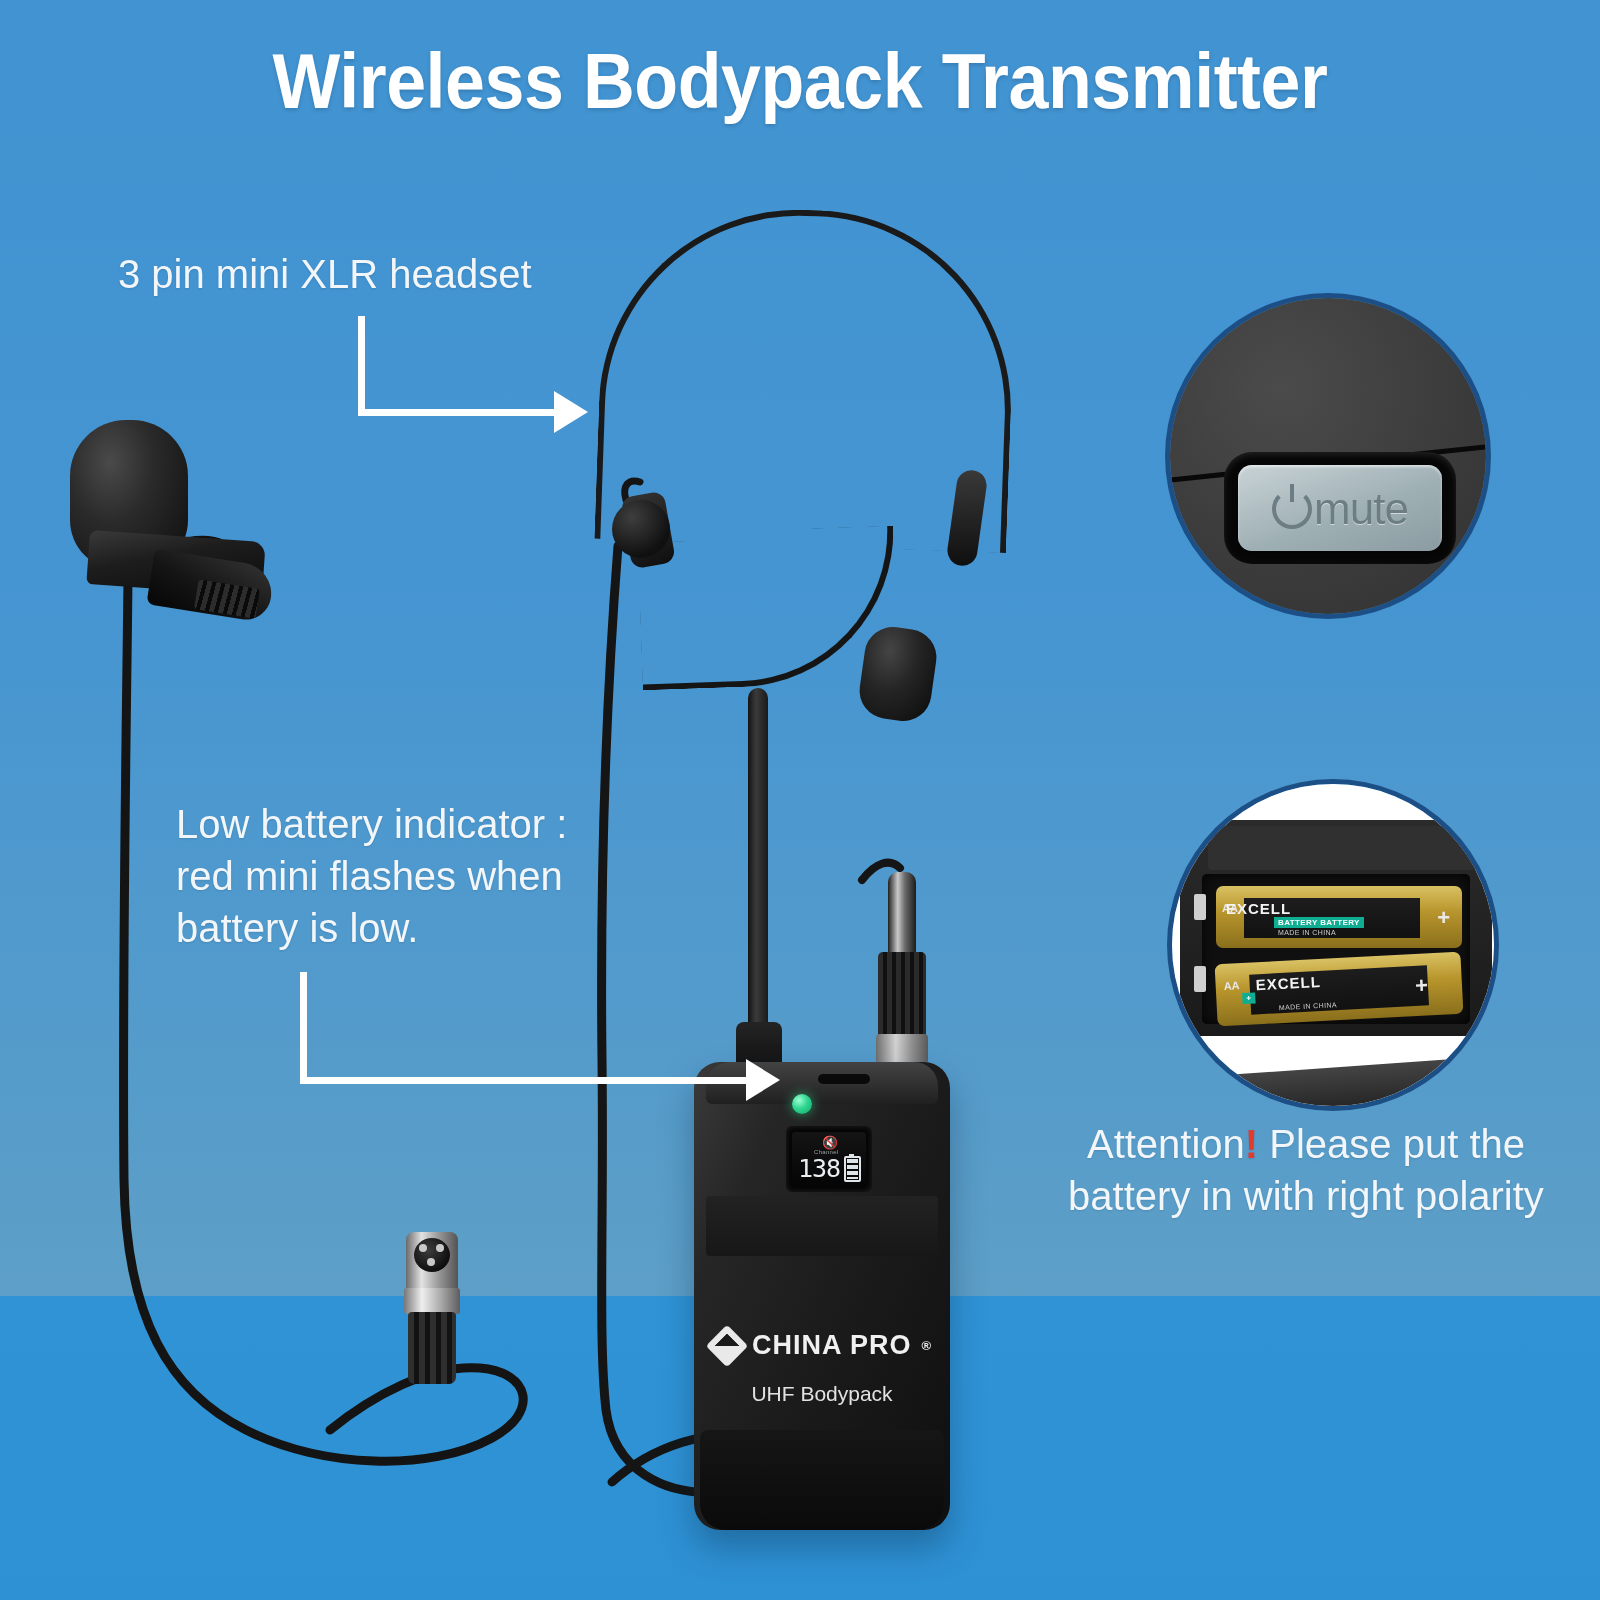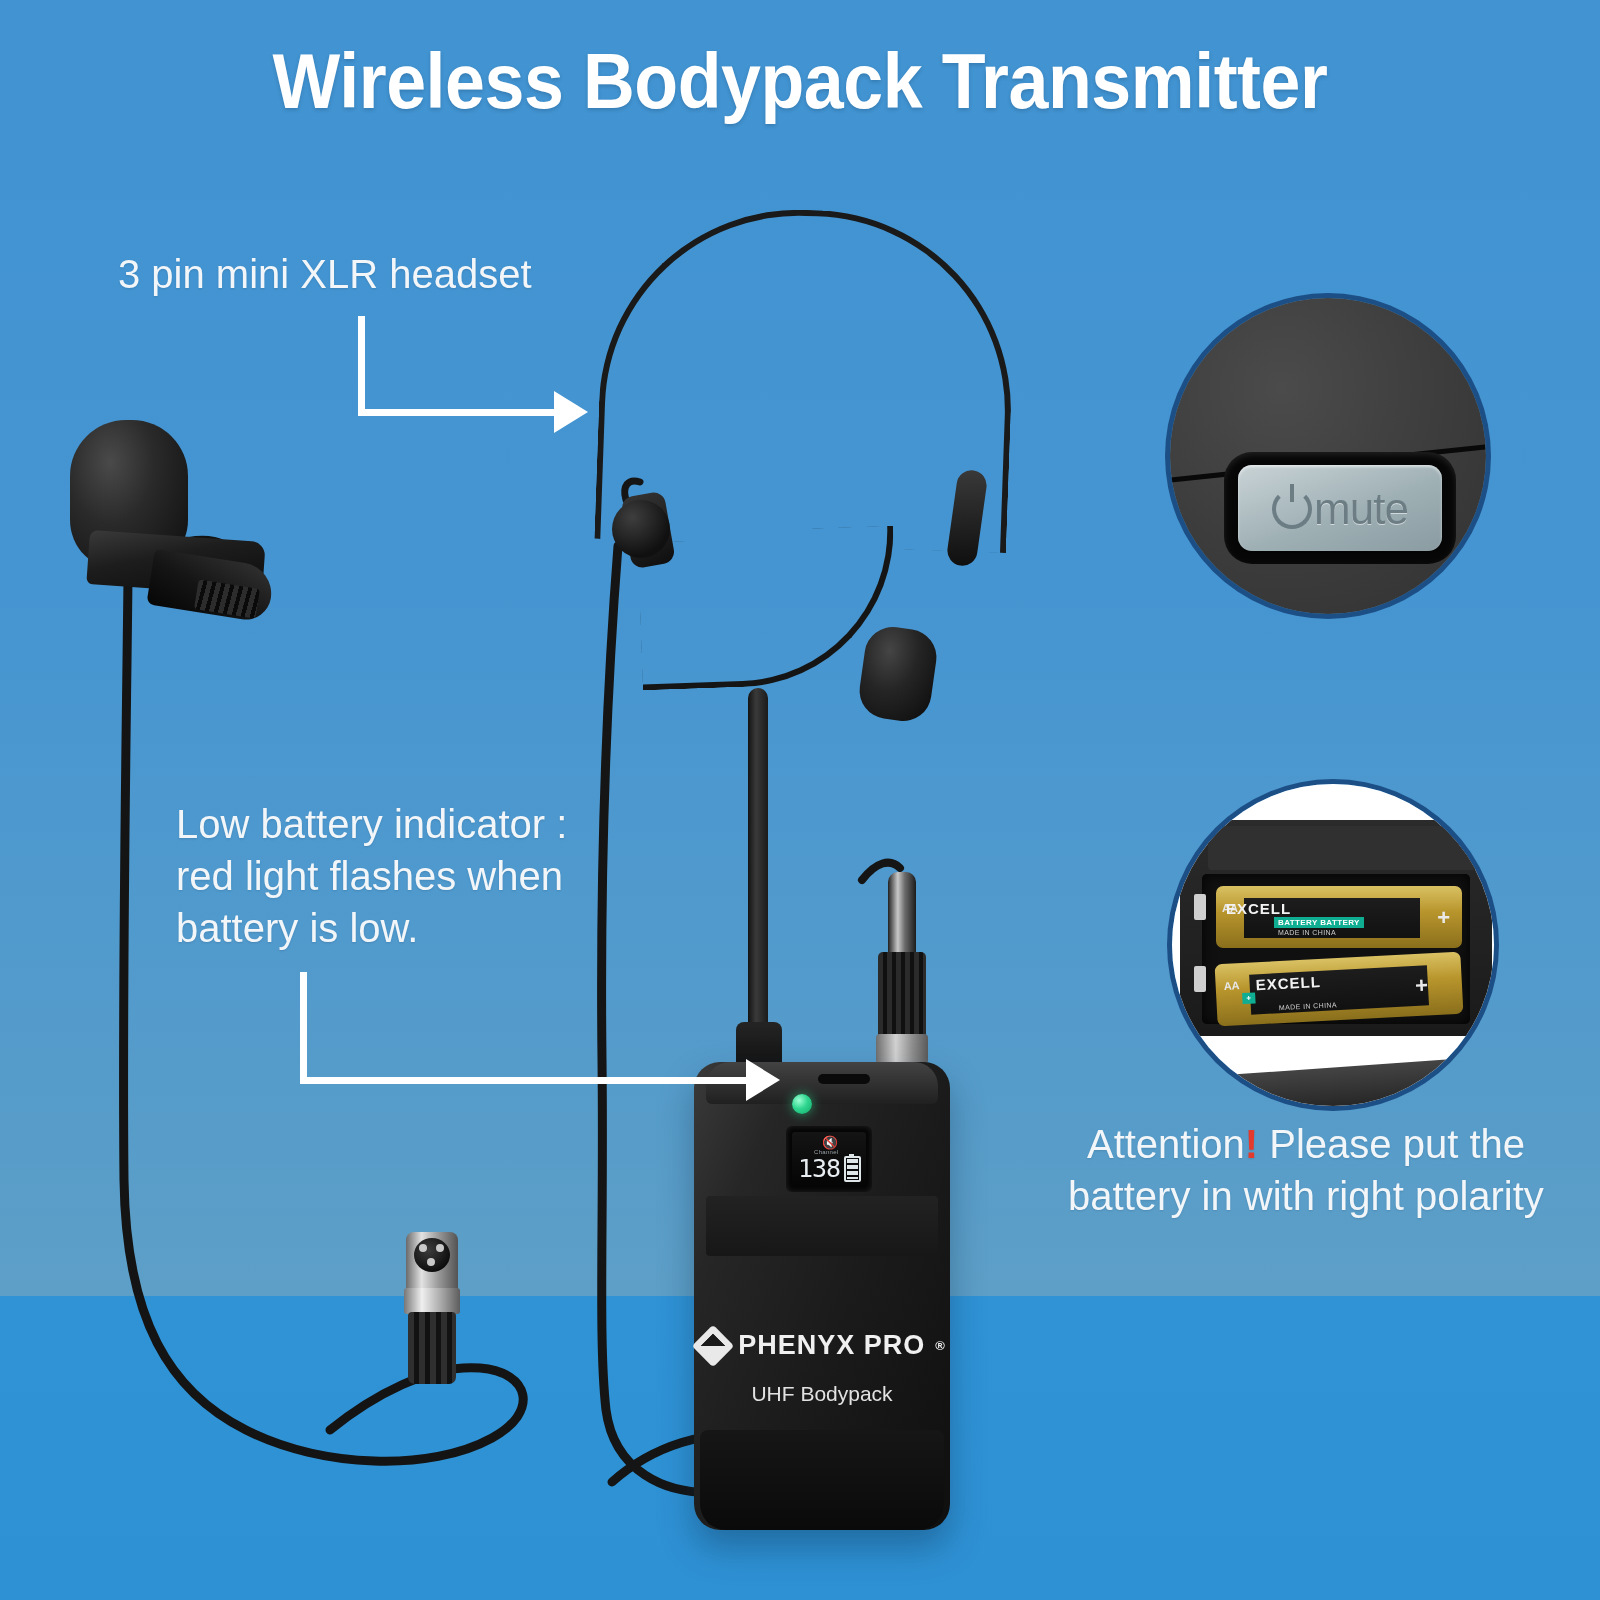--- a/index.html
+++ b/index.html
@@ -250,21 +250,21 @@
     <div class="lcd-batt">
         <span></span>
       </div>
   </div>
 
   <div class="blk" id="pack-face"></div>
 
   <div class="blk" id="pack-logo">
     <span class="logo-row">
       <span class="logo-mark"></span>
-      <span class="logo-txt">PHENYX PRO</span>
+      <span class="logo-txt">CHINA PRO</span>
         <span class="logo-txt logo-reg">®</span>
     </span>
   </div>
   <div class="blk" id="pack-sub">UHF Bodypack</div>
   <div class="blk" id="pack-bottom"></div>
 
   <div class="blk" id="xlr-l-top"></div>
   <div class="blk" id="xlr-l-face">
     <span class="pin" style="left:5px;top:6px;"></span>
     <span class="pin" style="left:22px;top:6px;"></span>
@@ -274,21 +274,21 @@
   <div class="blk" id="xlr-l-body"></div>
 
   <div class="label" style="left:118px;top:248px;">3 pin mini XLR headset</div>
   <div class="elbow" style="left:358px;top:316px;width:250px;height:104px;">
     <div class="v" style="left:0;top:0;height:100px;"></div>
     <div class="h" style="left:0;top:93px;width:200px;"></div>
     <div class="head" style="left:196px;top:75px;"></div>
   </div>
 
   <div class="label" style="left:176px;top:798px;"><span>Low battery indicator :</span>
-<span>red light flashes when</span>
+<span>red mini flashes when</span>
 <span>battery is low.</span></div>
   <div class="elbow" style="left:300px;top:972px;width:500px;height:120px;">
     <div class="v" style="left:0;top:0;height:112px;"></div>
     <div class="h" style="left:0;top:105px;width:450px;"></div>
     <div class="head" style="left:446px;top:87px;"></div>
   </div>
 
   <div class="inset" style="left:1170px;top:298px;width:316px;height:316px;">
     <div class="inset-inner">
       <div class="mute-body"></div>

